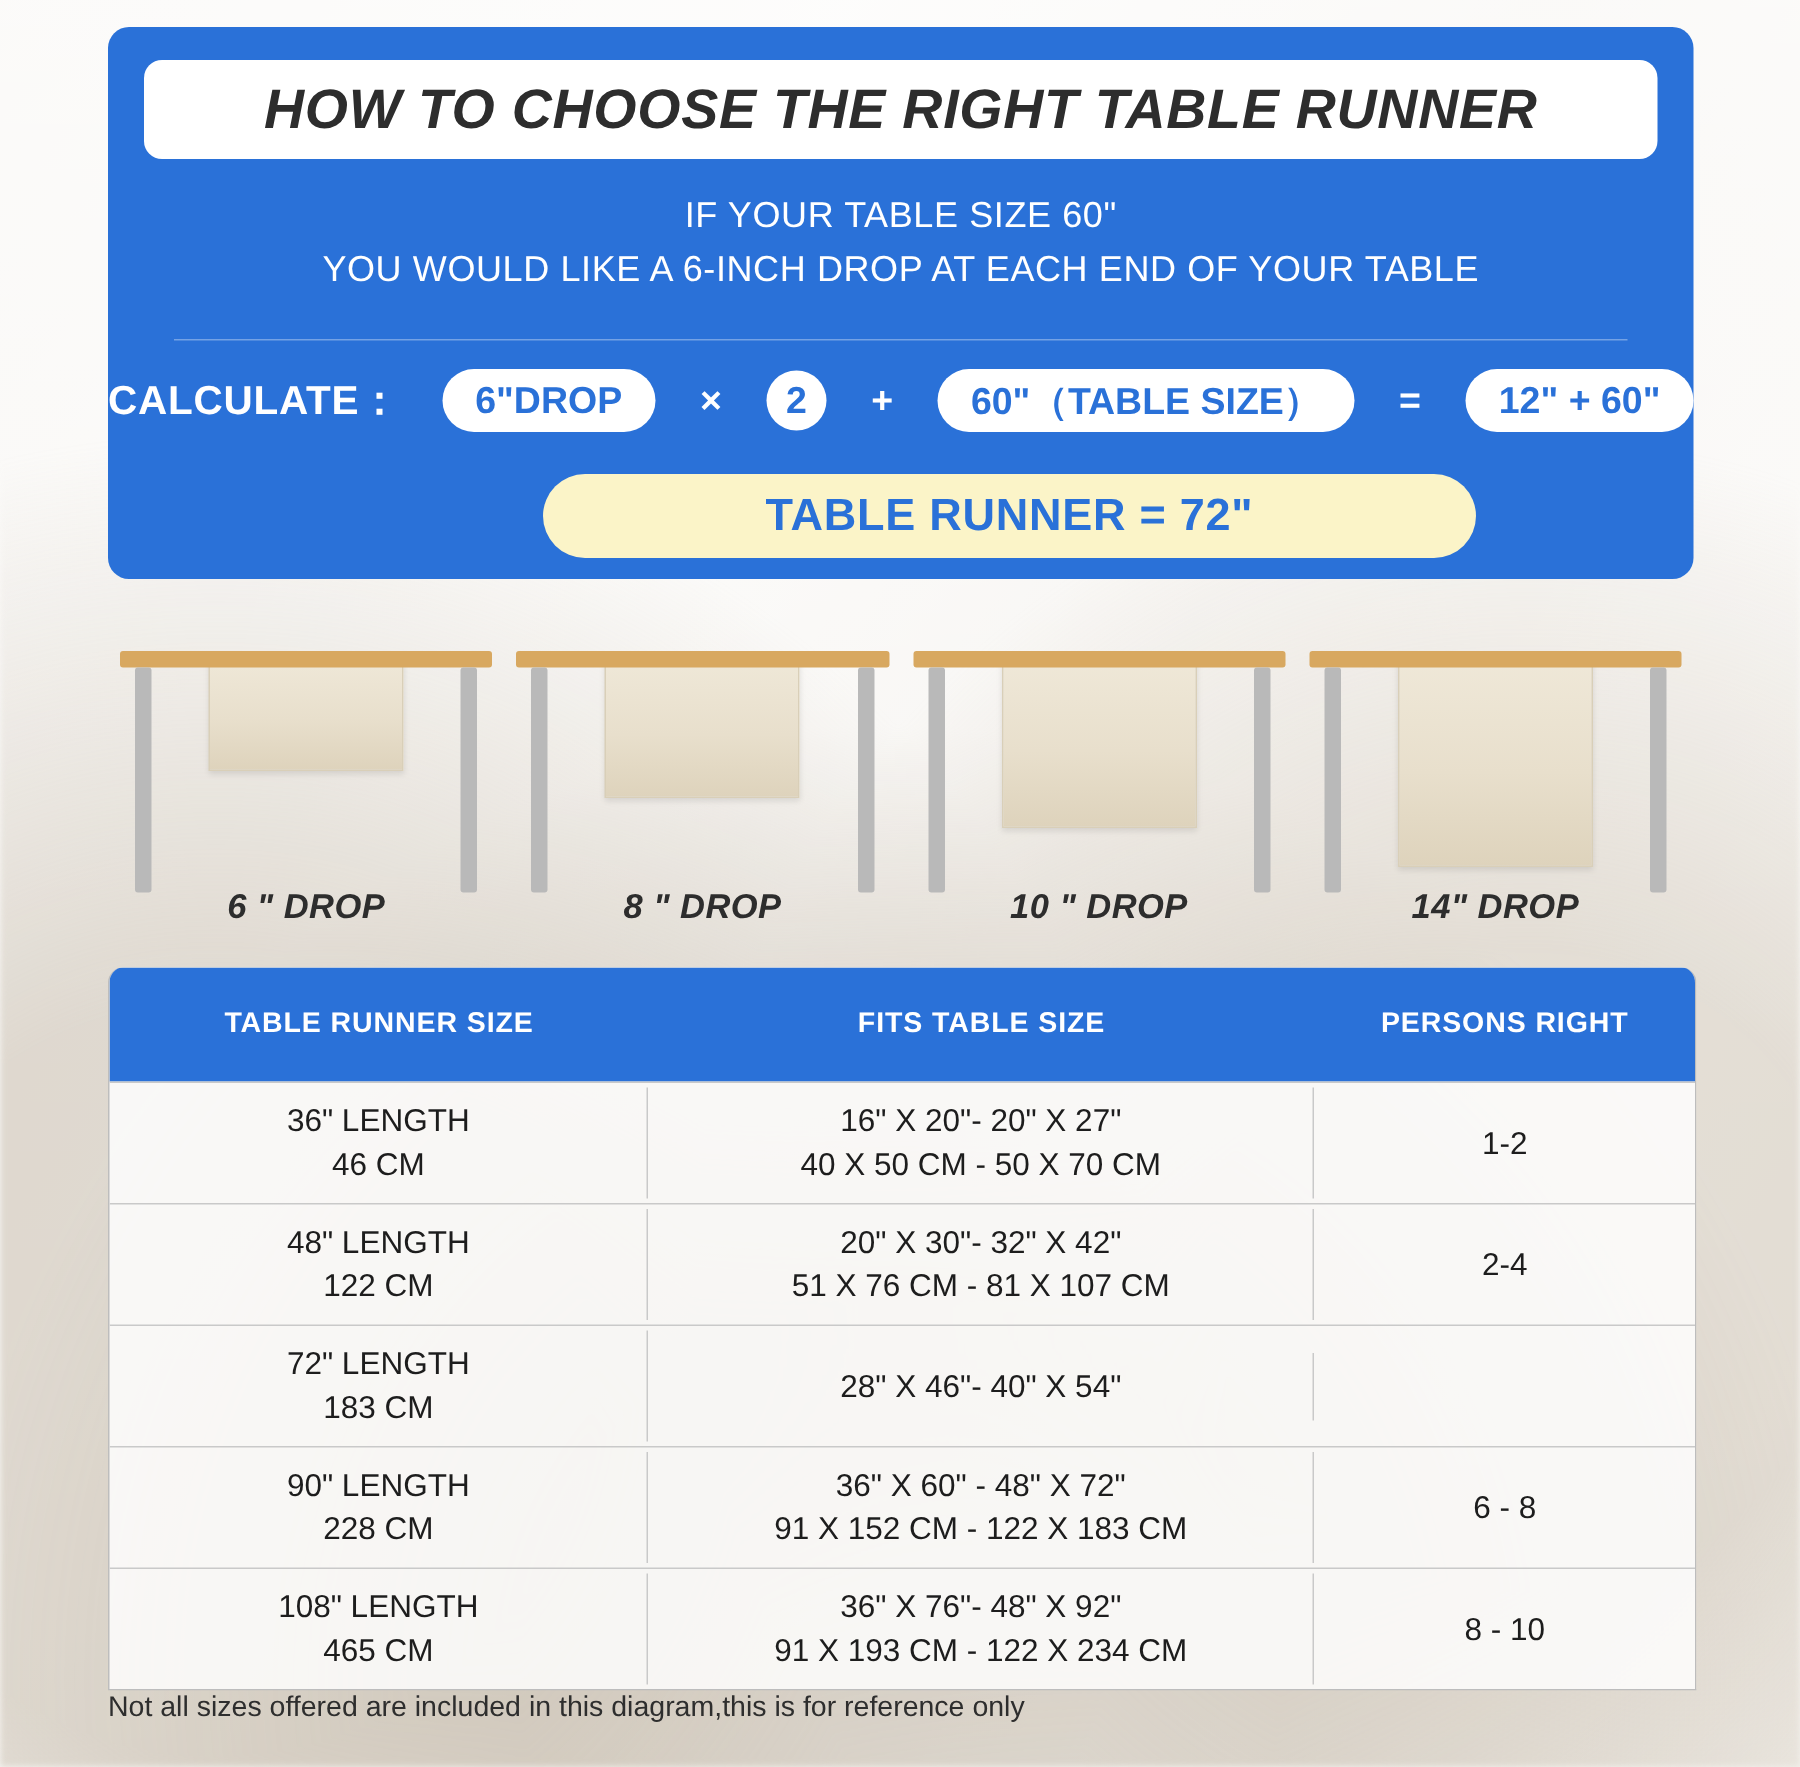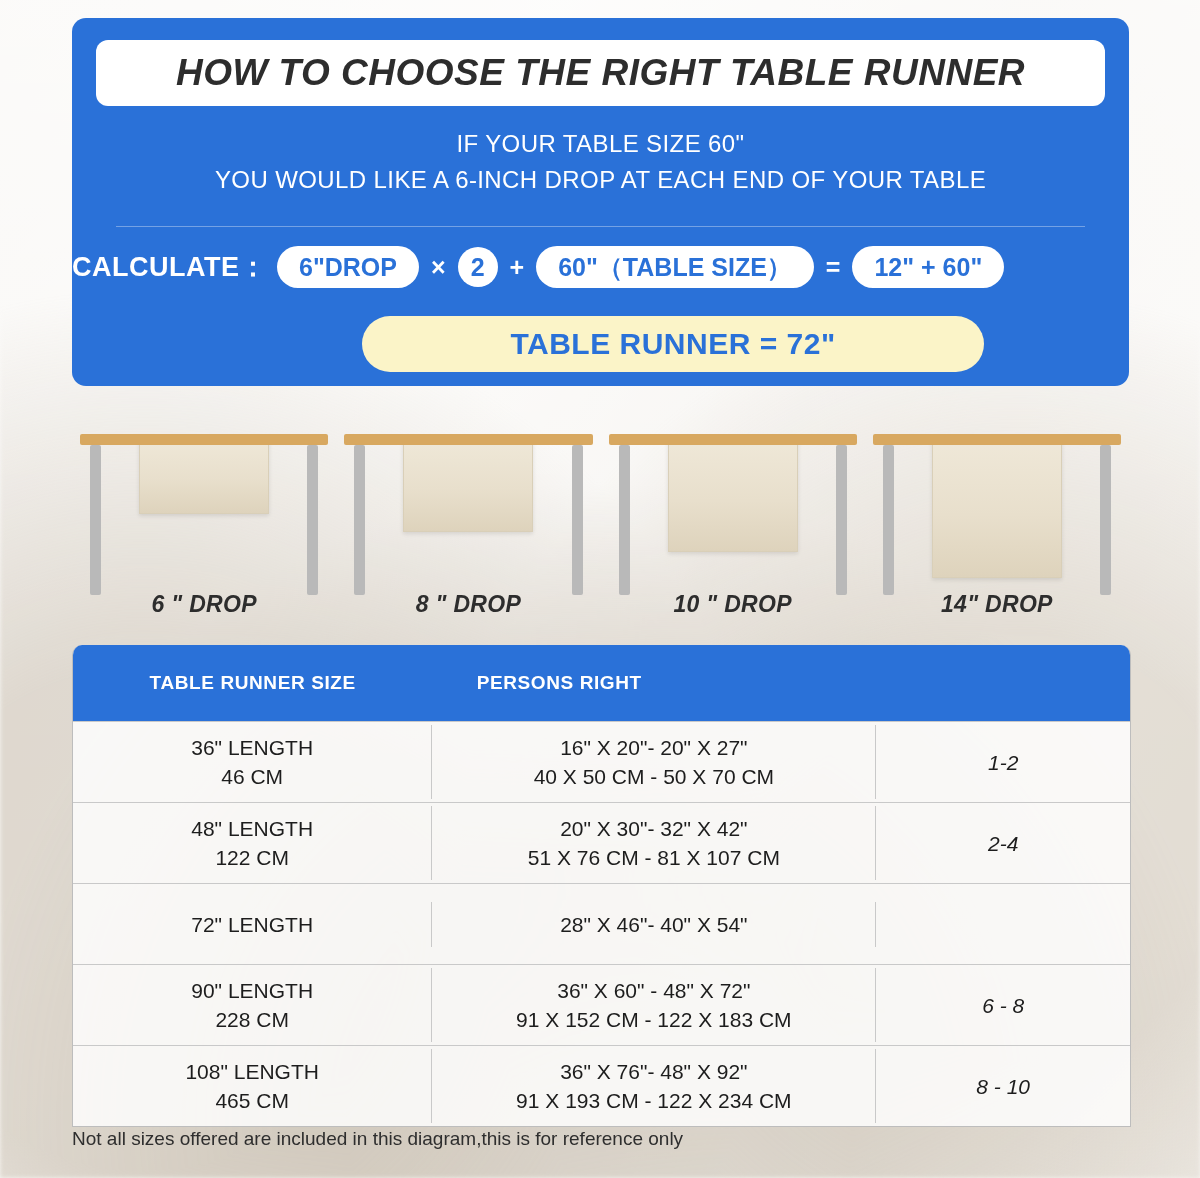--- a/index.html
+++ b/index.html
@@ -82,21 +82,21 @@
     height: 1px;
     background: rgba(255,255,255,0.35);
   }
   .calc-row {
     position: absolute;
     left: 0;
     top: 228px;
     width: 1057px;
     display: flex;
     align-items: center;
-    justify-content: flex-start;
+    justify-content: space-between;
     gap: 10px;
   }
   .calc-label {
     color: #ffffff;
     font-size: 27px;
     font-weight: bold;
     letter-spacing: 0.5px;
   }
   .pill {
     background: #ffffff;
@@ -231,21 +231,21 @@
   .td {
     text-align: center;
     color: #1d1d1d;
     font-size: 21px;
     line-height: 29px;
     padding: 8px 6px;
     box-sizing: border-box;
   }
   .td.col1, .td.col2 { border-right: 1px solid #c9c9c9; }
   .td .l2 { display: block; }
-  .td.col3 { font-size: 21px; font-style: italic; }
+  .td.col3 { font-size: 21px; }
   .footnote {
     position: absolute;
     left: 72px;
     top: 1128px;
     width: 1057px;
     text-align: left;
     font-size: 19px;
     color: #2e2e2e;
   }
 </style>
@@ -315,20 +315,21 @@
       <div class="tabletop"></div>
       <div class="leg left"></div>
       <div class="leg right"></div>
       <div class="drop-label">14" DROP</div>
     </div>
   </div>
 
   <div class="size-table">
     <div class="thead">
       <div class="th col1">TABLE RUNNER SIZE</div>
+      <div class="th col2">FITS TABLE SIZE</div>
       <div class="th col3">PERSONS RIGHT</div>
     </div>
 
     <div class="trow">
       <div class="td col1">
         <span>36" LENGTH</span>
         <span class="l2">46 CM</span>
       </div>
       <div class="td col2">
         <span>16" X 20"- 20" X 27"</span>
@@ -345,20 +346,21 @@
       <div class="td col2">
         <span>20" X 30"- 32" X 42"</span>
         <span class="l2">51 X 76 CM - 81 X 107 CM</span>
       </div>
       <div class="td col3">2-4</div>
     </div>
 
     <div class="trow">
       <div class="td col1">
         <span>72" LENGTH</span>
+        <span class="l2">183 CM</span>
       </div>
       <div class="td col2">
         <span>28" X 46"- 40" X 54"</span>
       </div>
     </div>
 
     <div class="trow">
       <div class="td col1">
         <span>90" LENGTH</span>
         <span class="l2">228 CM</span>

